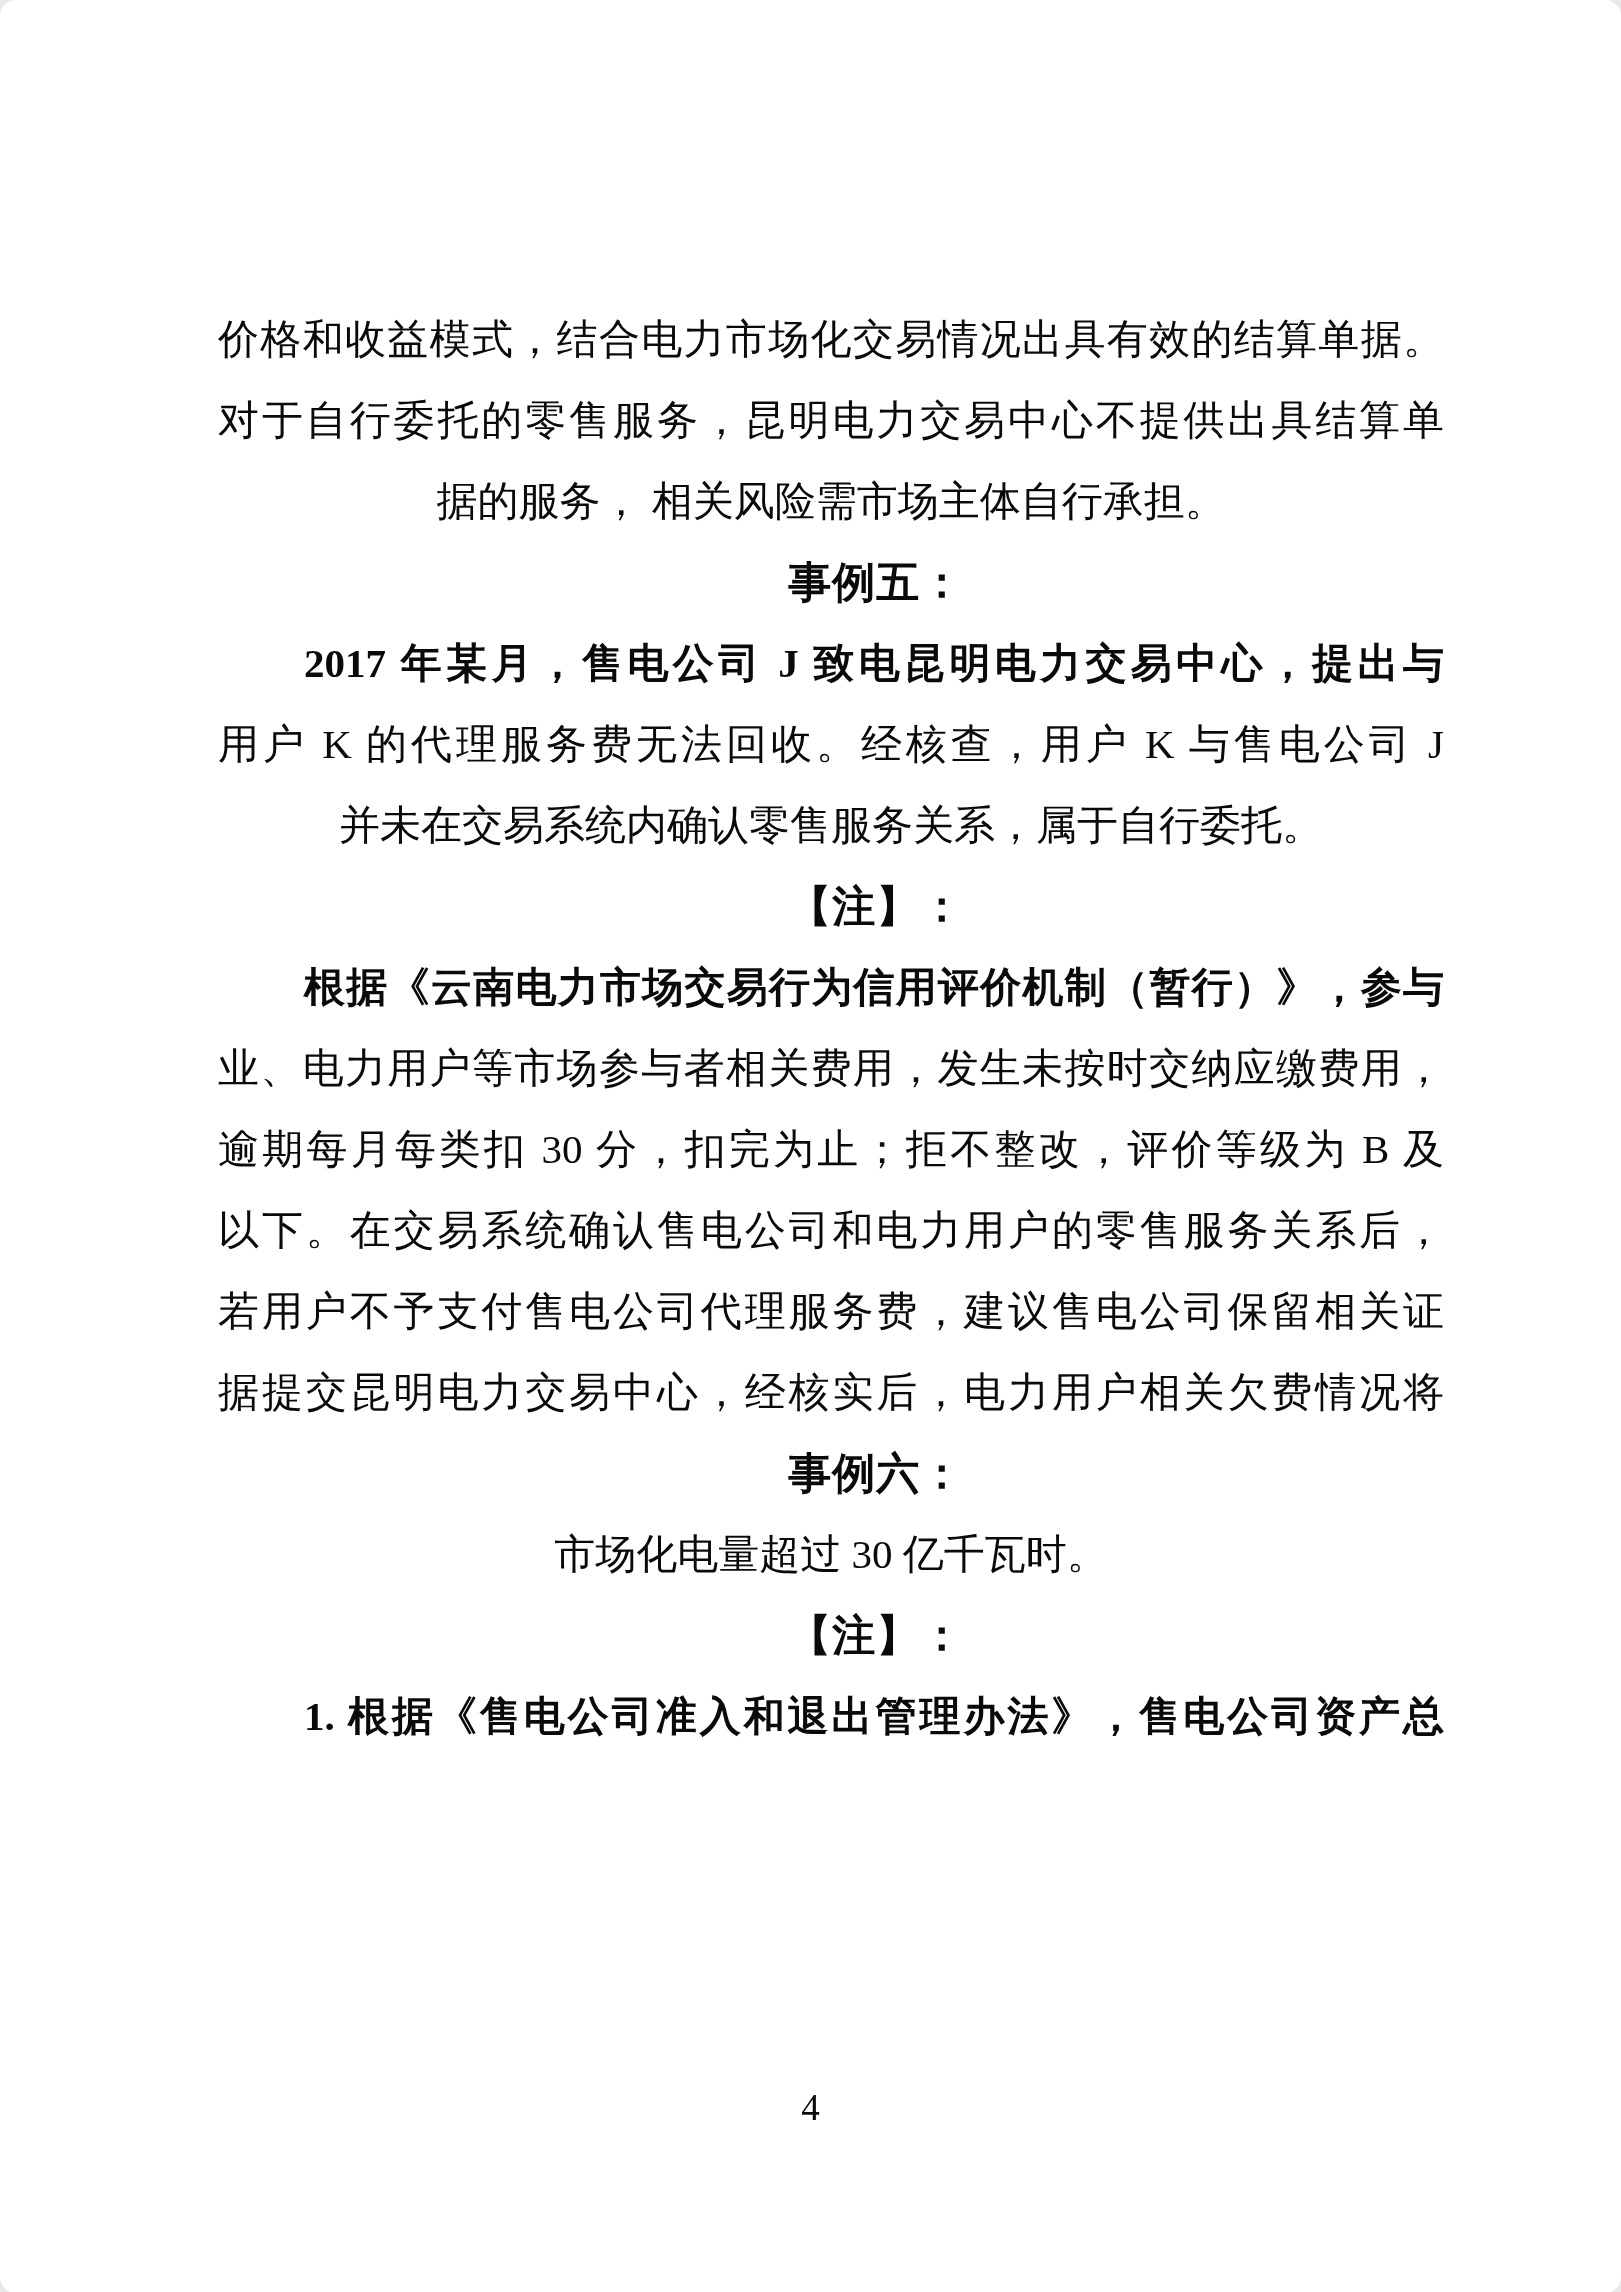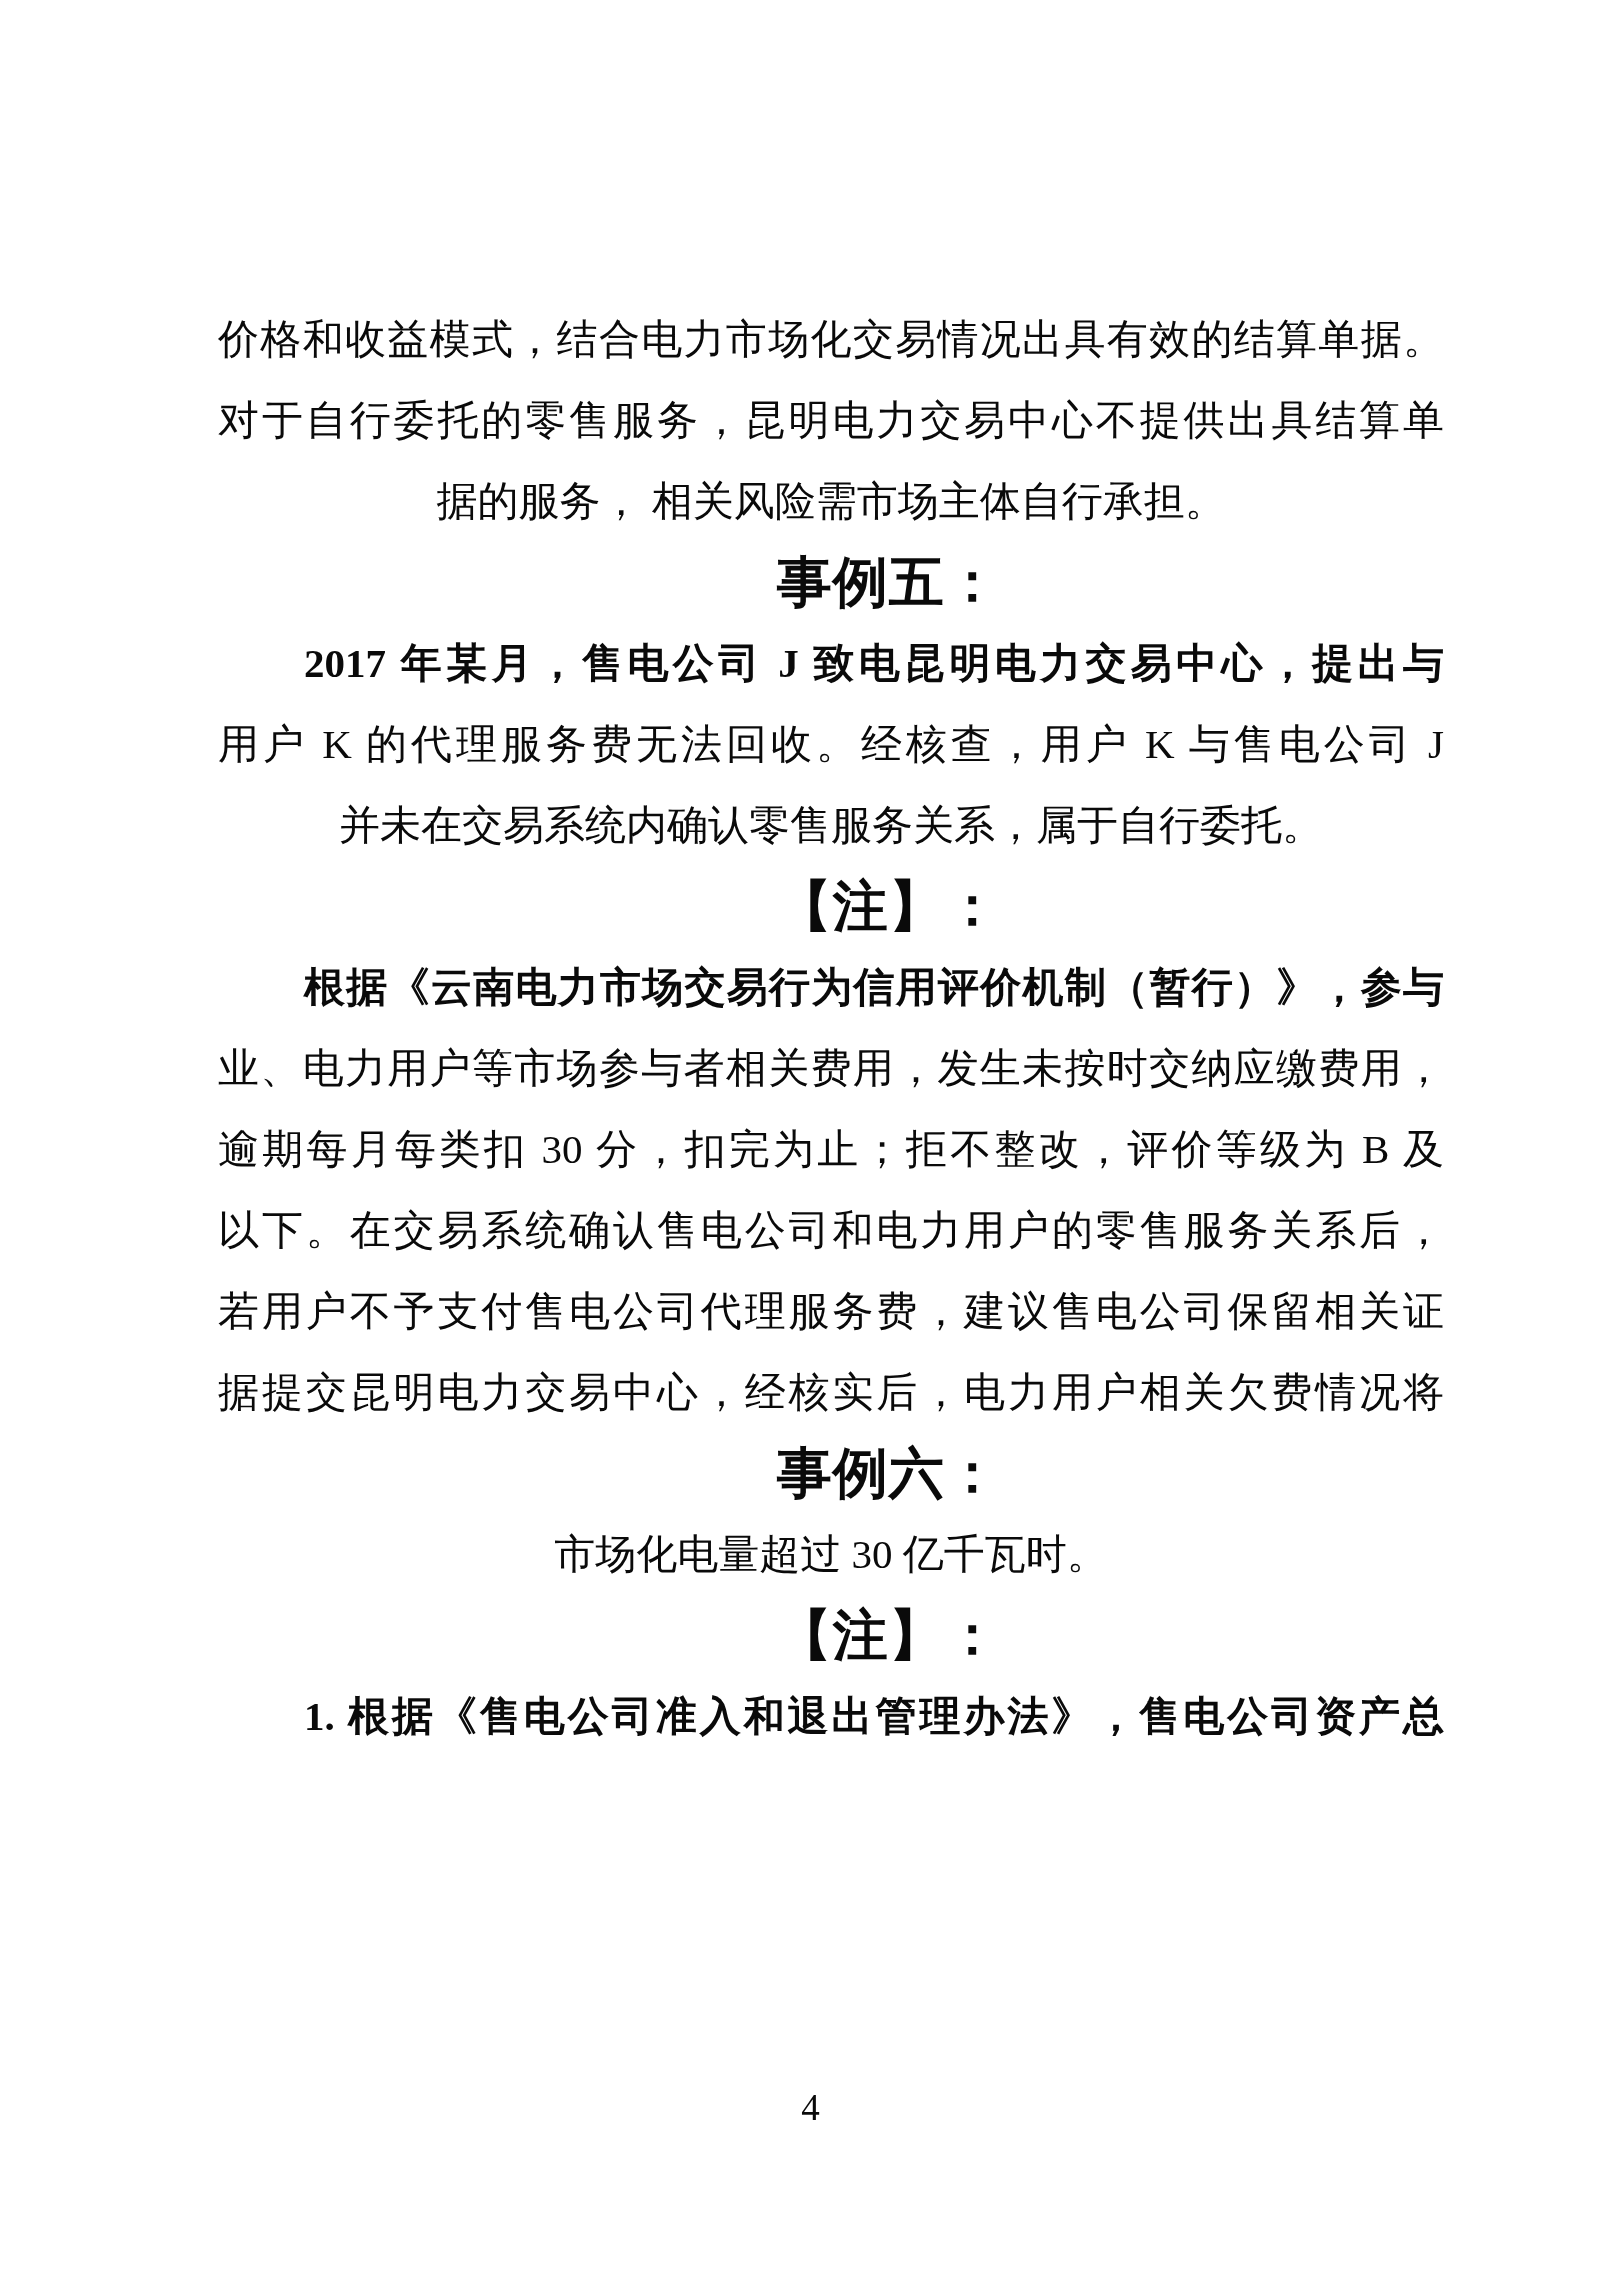--- a/index.html
+++ b/index.html
@@ -9,20 +9,21 @@
   }
   .page {
     position: relative;
     width: 1621px;
     height: 2293px;
     margin: 0 auto;
     background: #ffffff;
     overflow: hidden;
     font-family: "Liberation Serif", "DejaVu Serif", serif;
     color: #0a0a0a;
+    border-radius: 16px;
   }
   .doc {
     position: absolute;
     left: 218px;
     top: 299px;
     width: 1226px;
   }
   .line {
     height: 81px;
     line-height: 81px;
@@ -34,21 +35,21 @@
     text-align: justify;
     text-align-last: justify;
   }
   .line.indent {
     text-indent: 2.1em;
     font-weight: bold;
   }
   .line.heading {
     font-family: Liberation Sans, sans-serif;
     font-weight: bold;
-    font-size: 55px;
+    font-size: 43px;
     letter-spacing: 1px;
   }
   .page-number {
     position: absolute;
     top: 2084px;
     left: 0;
     width: 100%;
     text-align: center;
     font-size: 37px;
     line-height: 47px;

